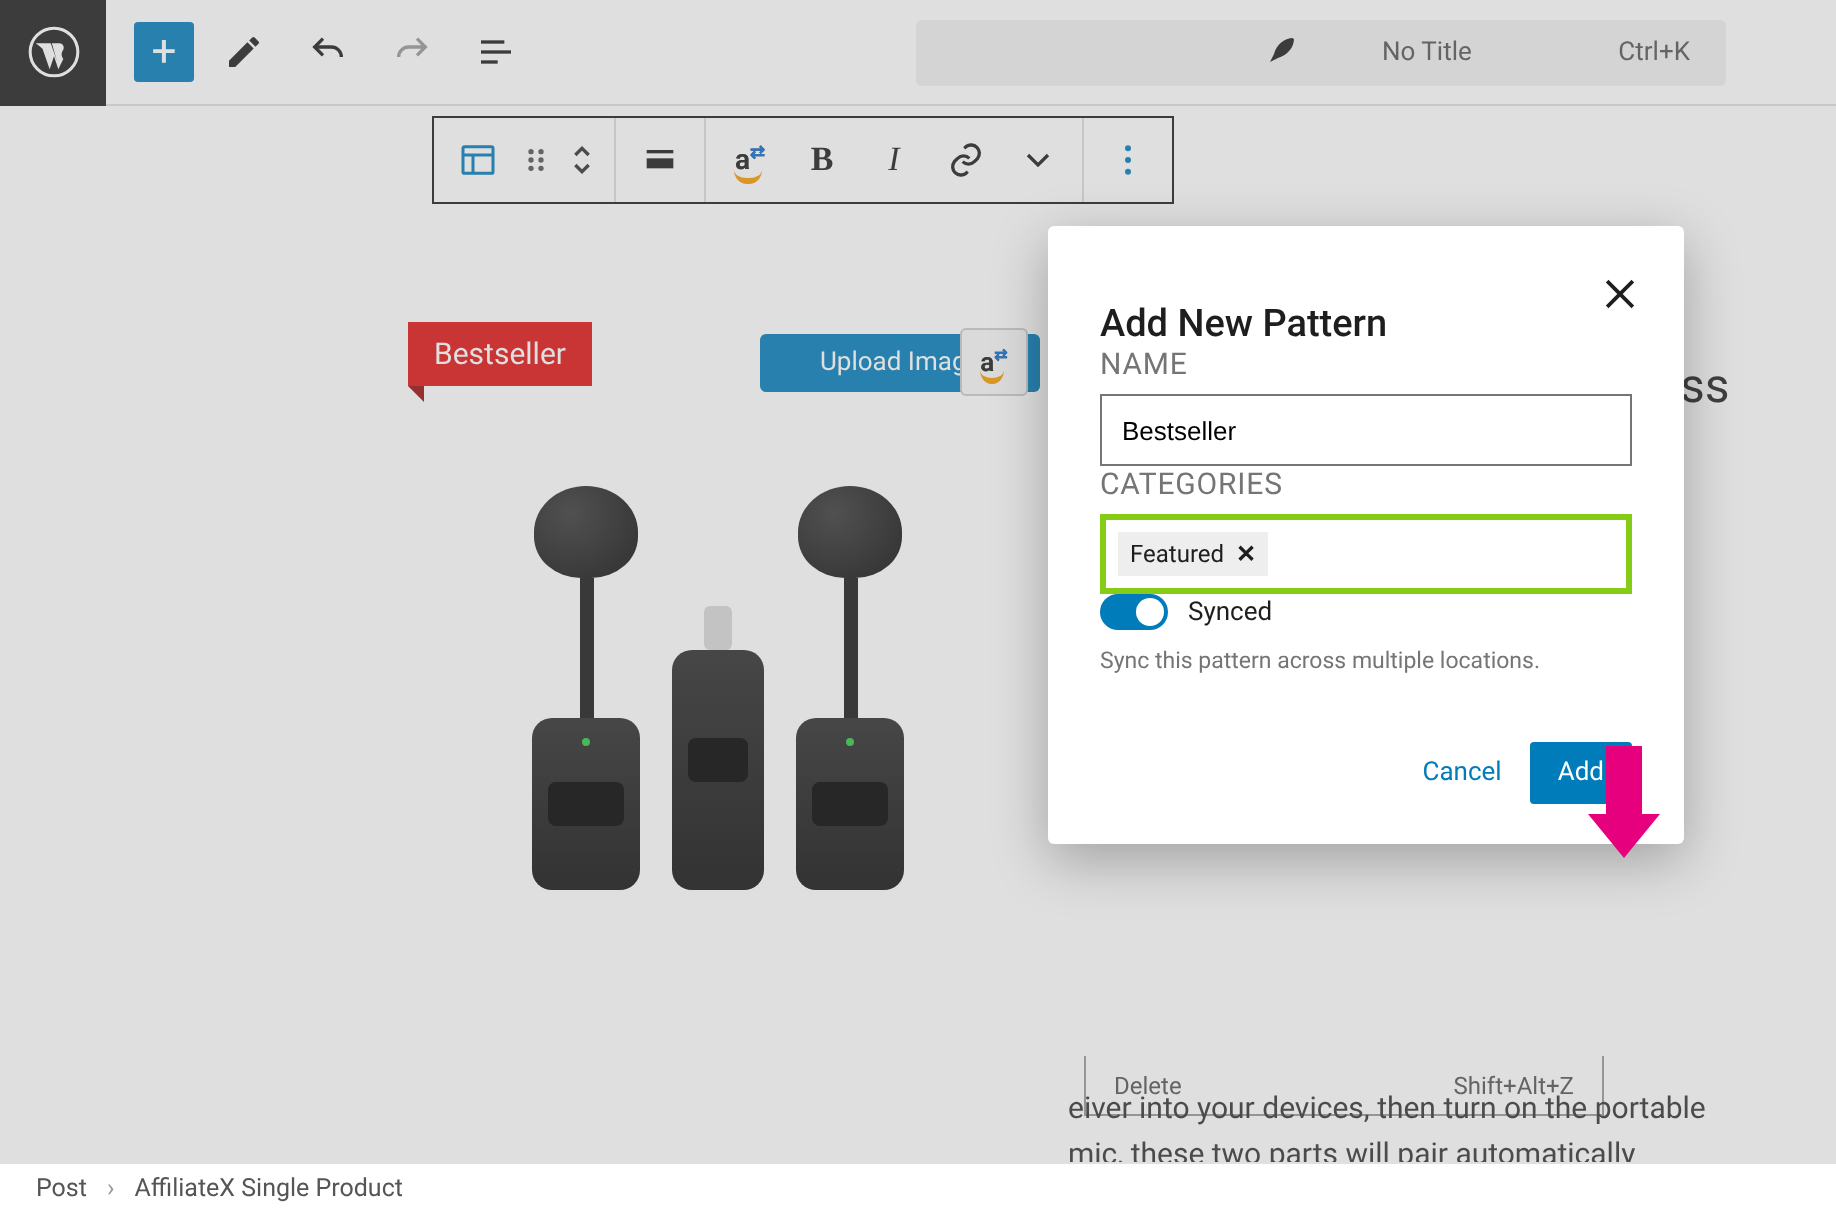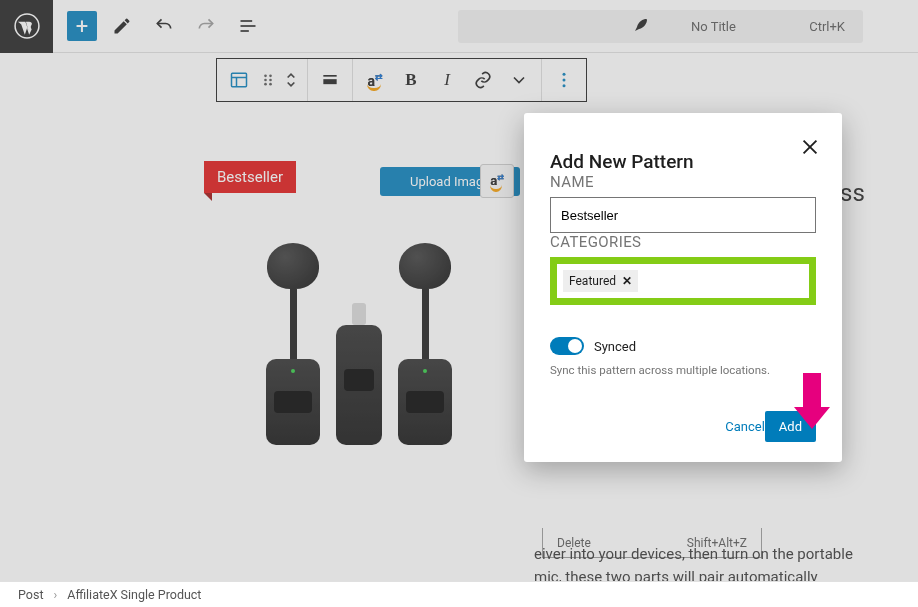--- a/index.html
+++ b/index.html
@@ -191,21 +191,21 @@
   .receiver .body::after{
     content:"";position:absolute;left:8px;right:8px;top:44px;height:22px;
     background:#000;border-radius:4px;
   }
   .body-text{
     position:absolute; left: 330px; top: 390px; width: 330px;
     font-size: 15px; line-height:1.55; color:#333;
   }
   .menu-remnant{
     position:absolute; left:338px; top:375px;
-    width:220px; height:30px;
+    width:260px; height:30px;
     border:1px solid #999; border-top:none;
     background:#fff;
     display:flex; align-items:center; justify-content:space-between;
     padding: 0 14px; font-size:12px; color:#555;
   }
   
   .modal {
     position: absolute;
     left: 524px; top: 113px;
     width: 318px;
@@ -227,38 +227,38 @@
     color:#757575; margin-top:0; margin-bottom:6px;
     text-transform:uppercase;
   }
   .modal input[type=text]{
     width:100%; height:36px;
     border:1px solid #757575; padding:0 10px;
     font-size:13px;
   }
   .cat-box{
     width:100%; min-height:40px;
-    border:7px solid #84cc16; padding:6px;
+    border:3px solid #84cc16; padding:6px;
     display:flex; gap:4px; align-items:center;
   }
   .cat-chip{
     background:#eee; padding:4px 6px; font-size:12px;
     display:flex; align-items:center; gap:6px;
   }
   .cat-chip .x{ cursor:pointer; font-weight:600; }
   .help{ font-size:11.5px; color:#757575; margin-top:8px; }
-  .toggle-row{ display:flex; align-items:center; gap:10px; margin-top:32px; }
+  .toggle-row{ display:flex; align-items:center; gap:10px; margin-top:0; }
   .toggle{
     width:34px;height:18px;background:#007cba;border-radius:10px;position:relative;cursor:pointer;
   }
   .toggle::after{
     content:"";position:absolute;right:2px;top:2px;width:14px;height:14px;border-radius:50%;background:#fff;
   }
   .modal-actions{
-    display:flex; justify-content:flex-end; margin-top:34px; align-items:center;
+    display:flex; justify-content:flex-end; gap:14px; margin-top:34px; align-items:center;
   }
   .btn-cancel{ color:#007cba; font-size:13px; cursor:pointer; }
   .btn-add{
     background:#007cba; color:#fff; padding:8px 14px;
     font-size:13px; cursor:pointer; border-radius:2px;
   }
   
   .arrow-annot{
     position:absolute; left:794px; top:373px; z-index:25;
     pointer-events: none;

